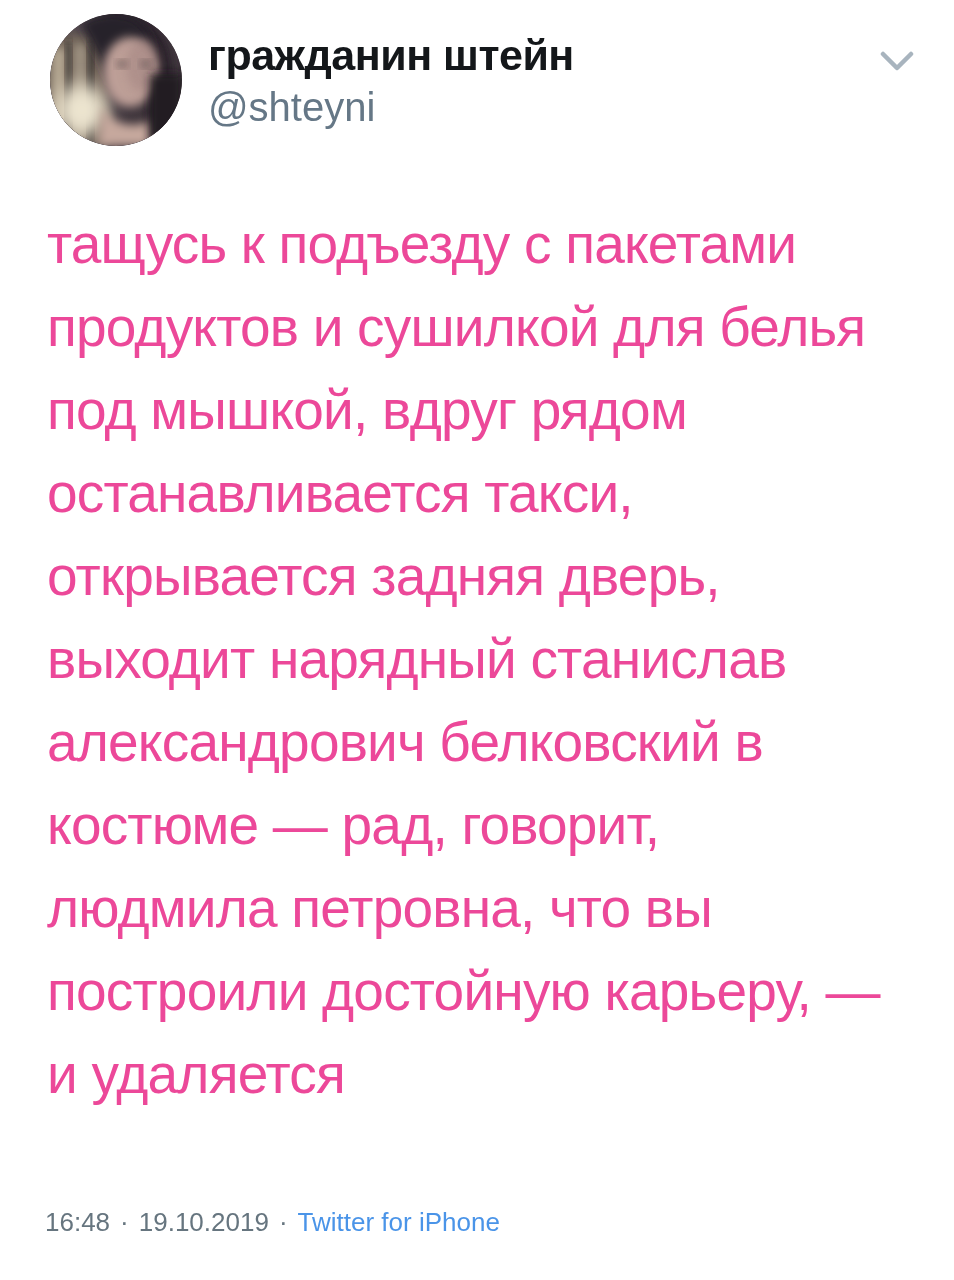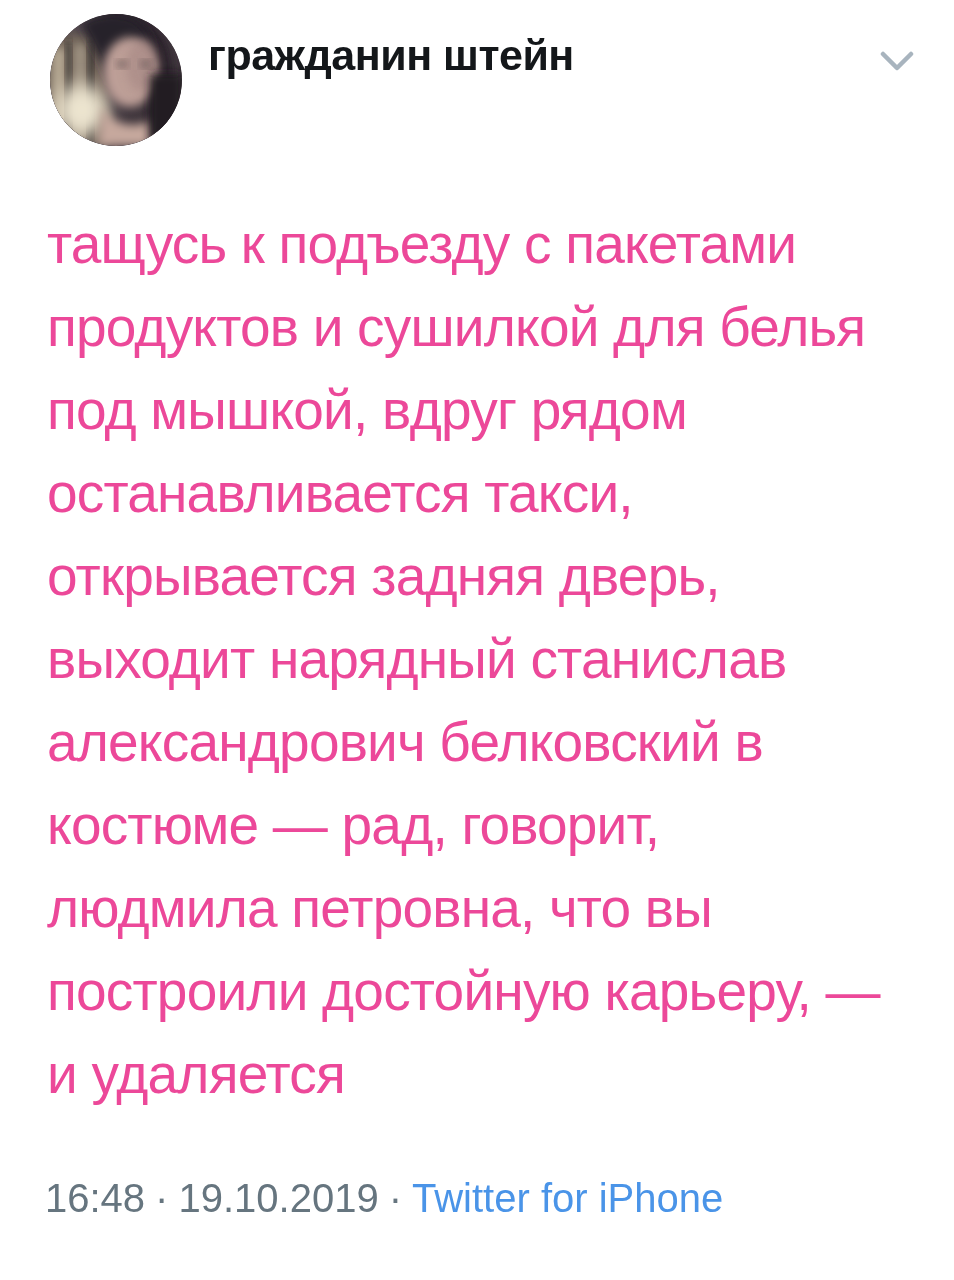--- a/index.html
+++ b/index.html
@@ -64,22 +64,22 @@
     margin: 57px 40px 0 47px;
     font-size: 55px;
     line-height: 83px;
     color: #ec4899;
     letter-spacing: -0.8px;
     white-space: pre-line;
   }
   .tweet-meta {
     position: absolute;
     left: 45px;
-    top: 1176px;
-    font-size: 40px;
+    top: 1200px;
+    font-size: 26px;
     line-height: 44px;
     color: #66757f;
     letter-spacing: 0;
     white-space: nowrap;
   }
   .tweet-meta .sep {
     display: inline-block;
     margin: 0 10px;
   }
   .source-link {
@@ -128,20 +128,21 @@
           <ellipse cx="72" cy="50" rx="5" ry="3" fill="#4a3a3c" filter="url(#soft)"></ellipse>
           <ellipse cx="96" cy="50" rx="5" ry="3" fill="#4a3a3c" filter="url(#soft)"></ellipse>
           <path d="M52,92 C60,110 84,116 100,106 L104,132 L48,132 Z" fill="#c6a89d" filter="url(#soft)"></path>
           <rect x="100" y="60" width="32" height="80" fill="#241d22" filter="url(#soft)"></rect>
         </g>
       </svg>
     </div>
 
     <div class="names">
       <div class="display-name">гражданин штейн</div>
+      <div class="handle">@shteyni</div>
     </div>
 
     <div class="chevron">
       <svg viewBox="0 0 34 22" xmlns="http://www.w3.org/2000/svg">
         <polyline points="3,4 17,18 31,4" fill="none" stroke="#a8b4be" stroke-width="4.5" stroke-linecap="round" stroke-linejoin="round"></polyline>
       </svg>
     </div>
 
   </div>
 

